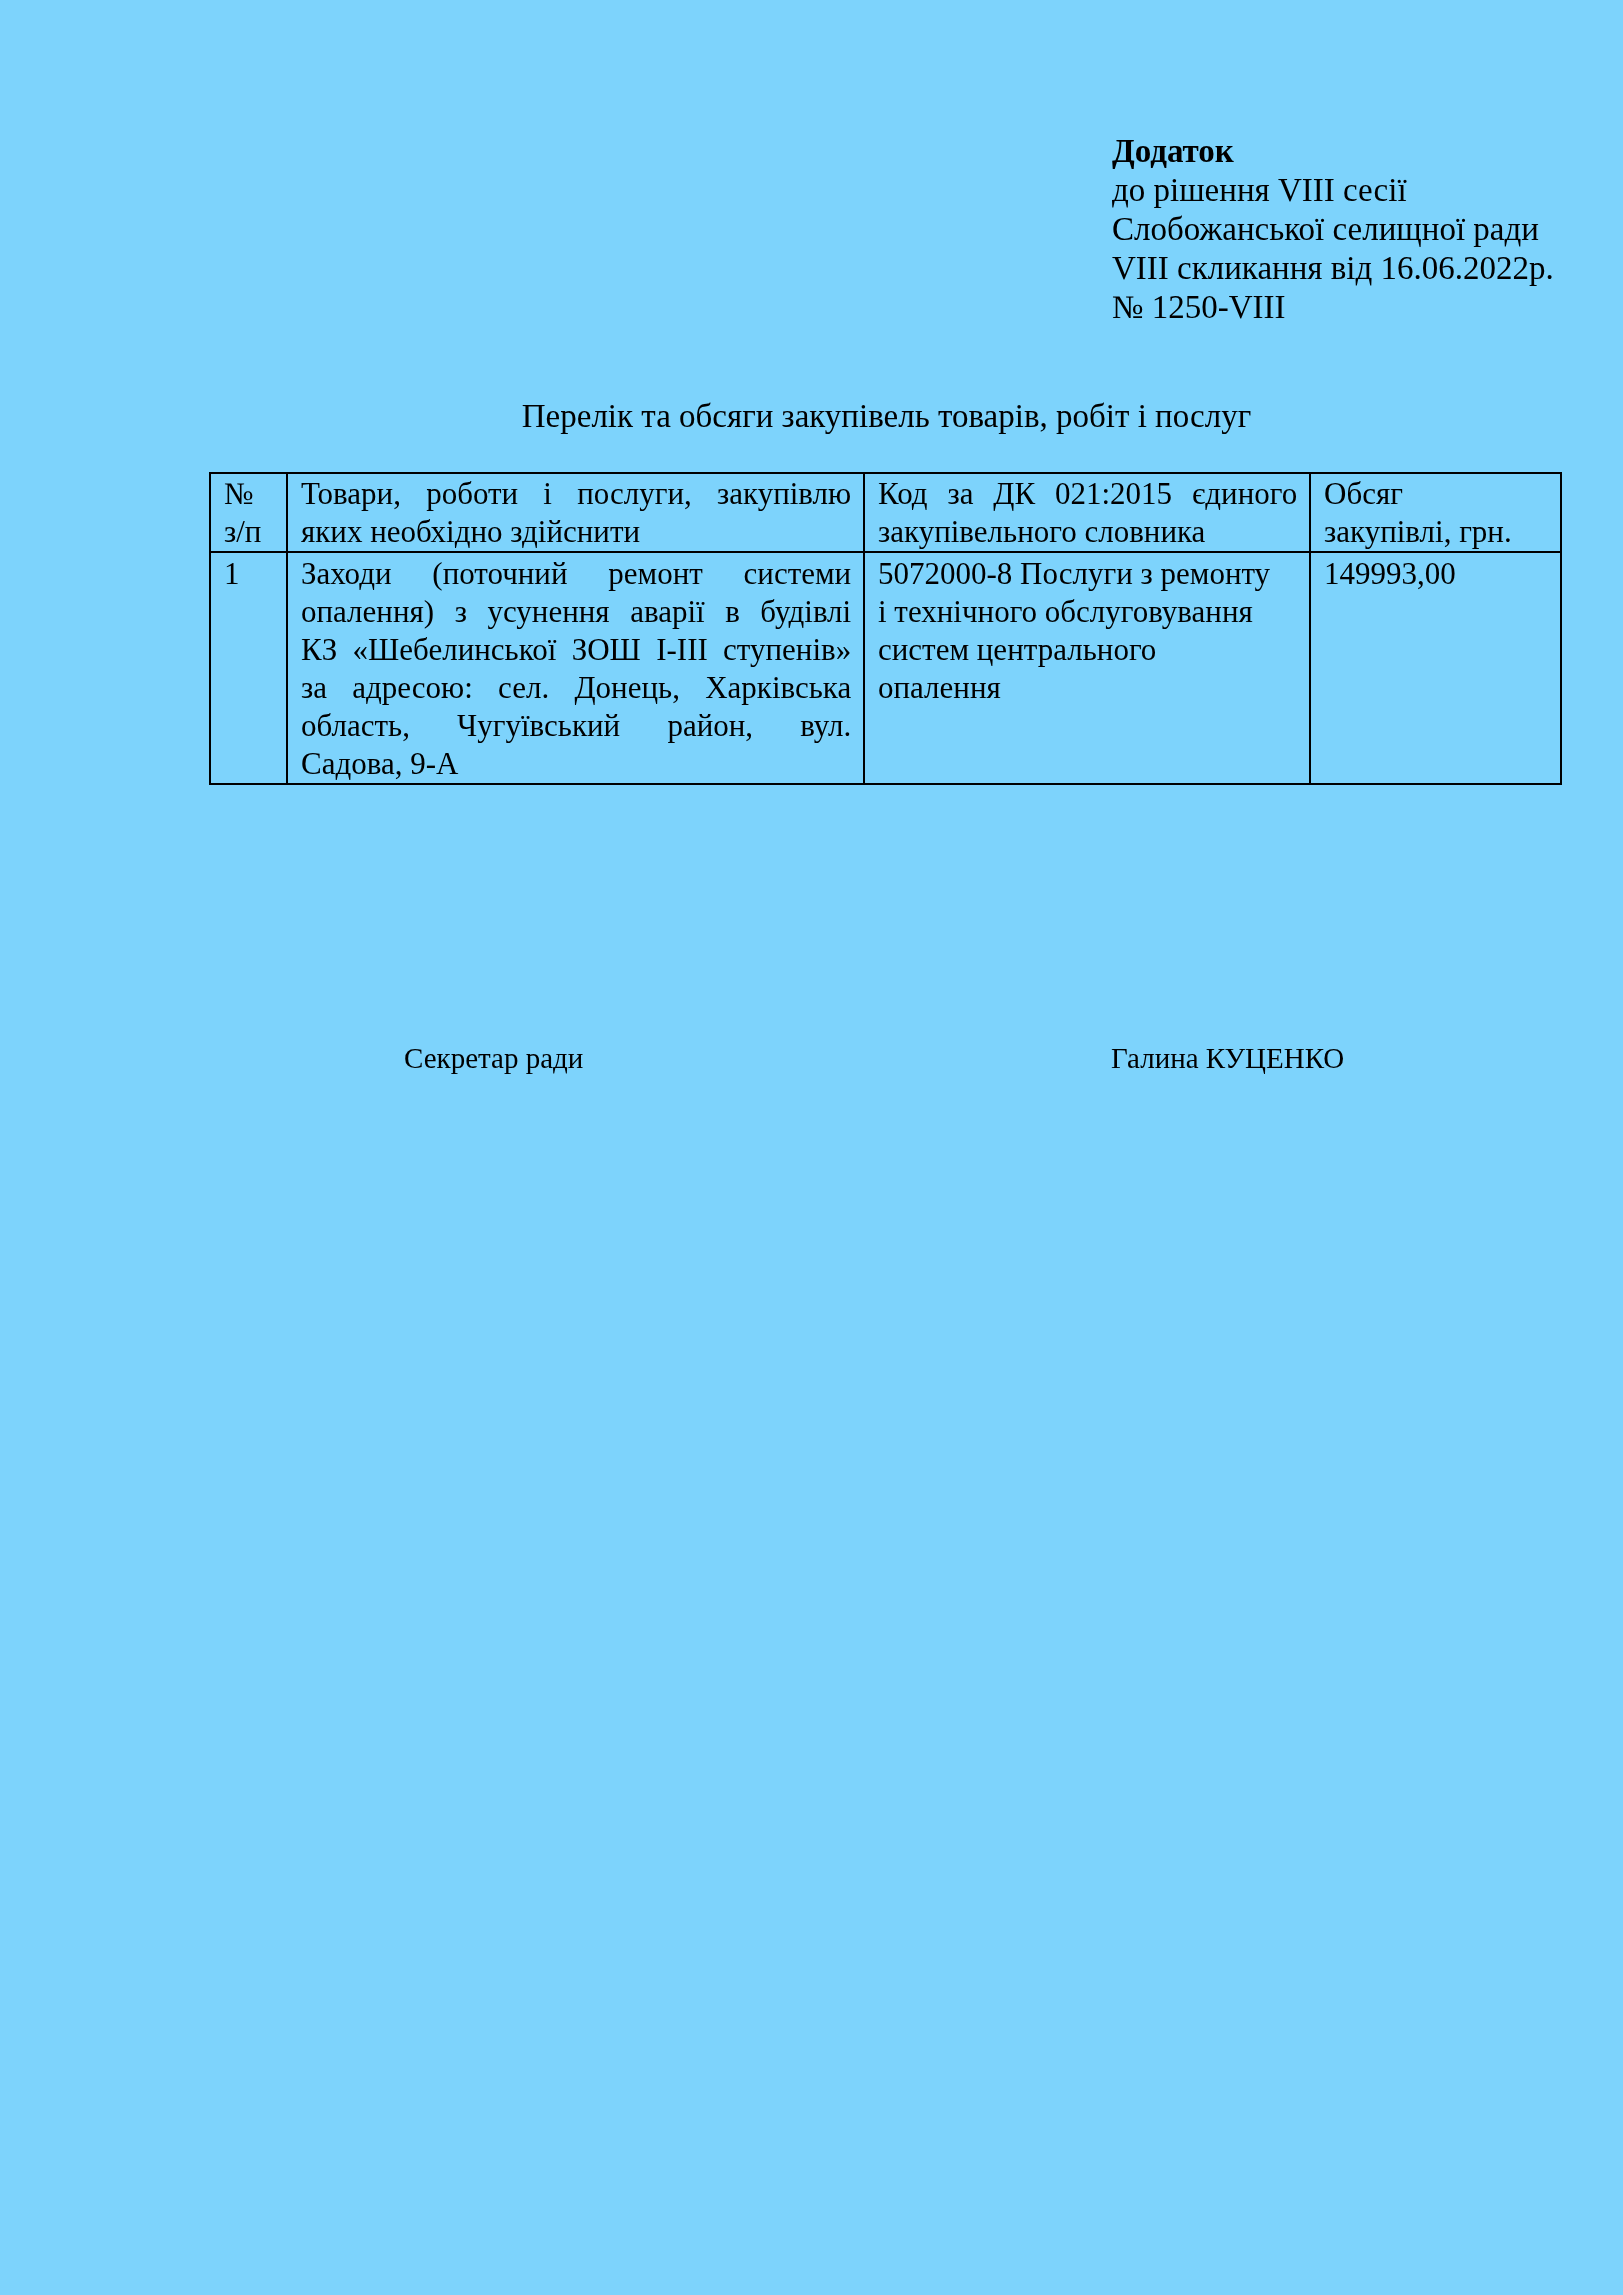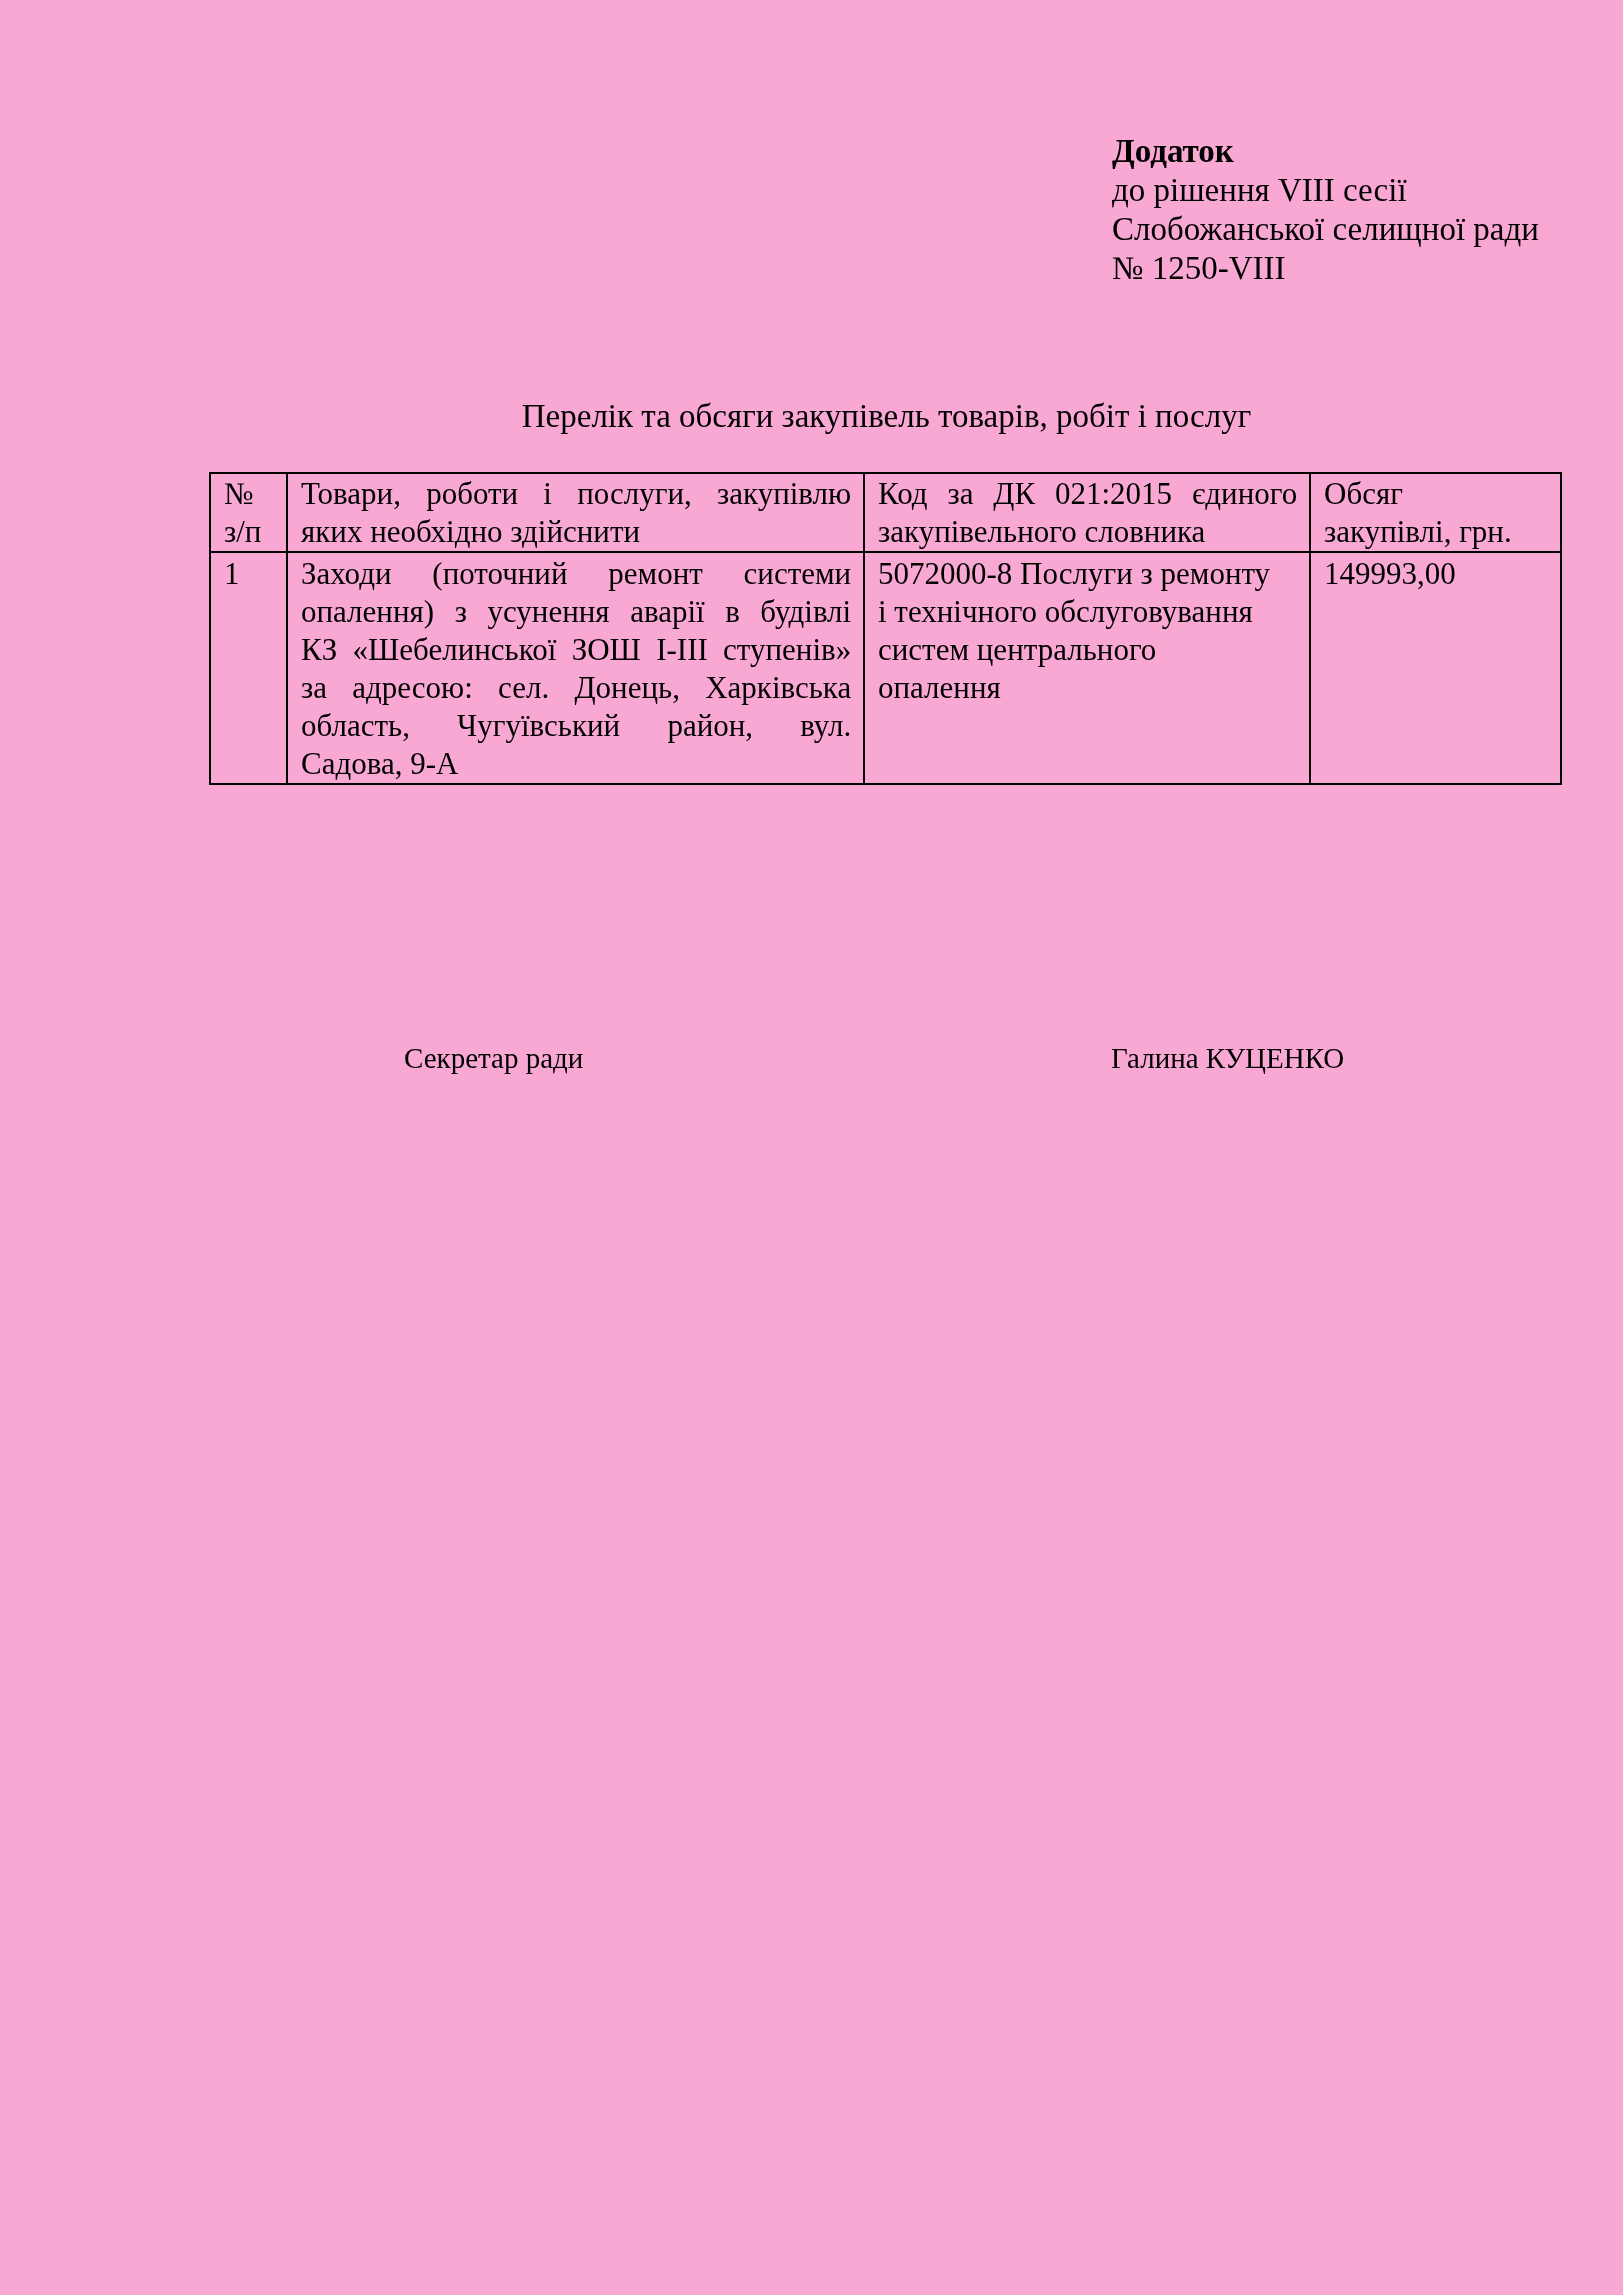--- a/index.html
+++ b/index.html
@@ -11,21 +11,21 @@
     position: relative;
     width: 1623px;
     height: 2295px;
     font-family: "Liberation Serif", "DejaVu Serif", serif;
     color: #000000;
     overflow: hidden;
   }
   .page {
     position: absolute;
     inset: 0;
-    background: #f9a8d4;
+    background: #7dd3fc;
     padding-left: 36px;
   }
 
   
   .header-block {
     position: absolute;
     left: 1112px;
     top: 132px;
     width: 471px;
     font-size: 33px;
@@ -90,20 +90,21 @@
 </style>
 </head>
 <body>
 
 <div class="page">
 
   <div class="header-block">
       <span class="line">Додаток</span>
       <span class="line">до рішення VIII сесії</span>
       <span class="line">Слобожанської селищної ради</span>
+      <span class="line">VIII скликання від 16.06.2022р.</span>
       <span class="line">№ 1250-VIII</span>
     </div>
 
   <div class="doc-title">Перелік та обсяги закупівель товарів, робіт і послуг</div>
 
   <table class="main">
     <colgroup>
       <col class="c1">
         <col class="c2">
         <col class="c3">

